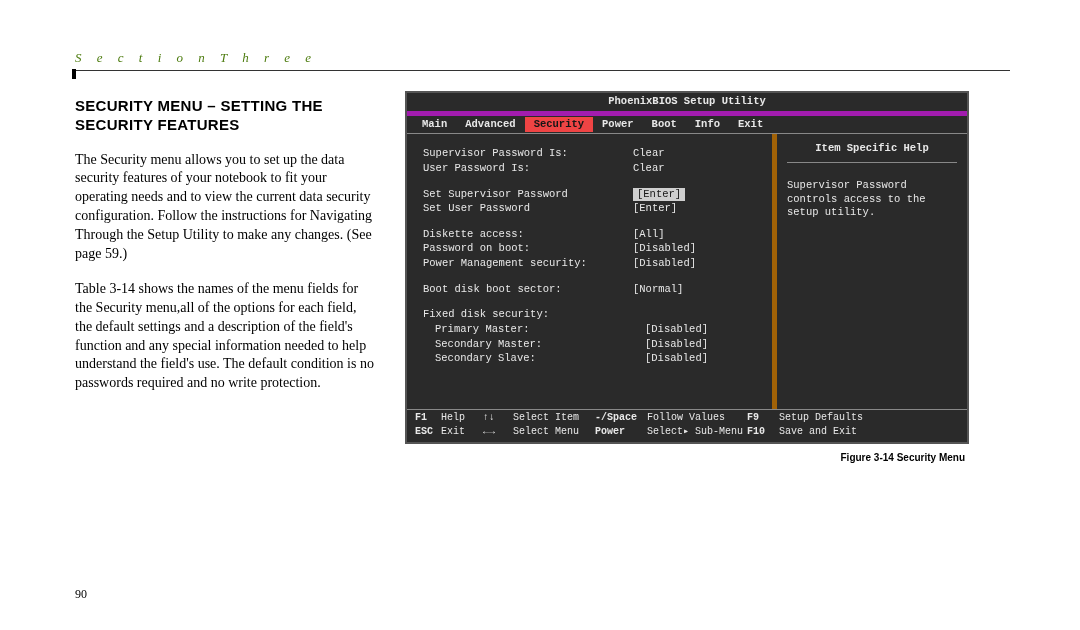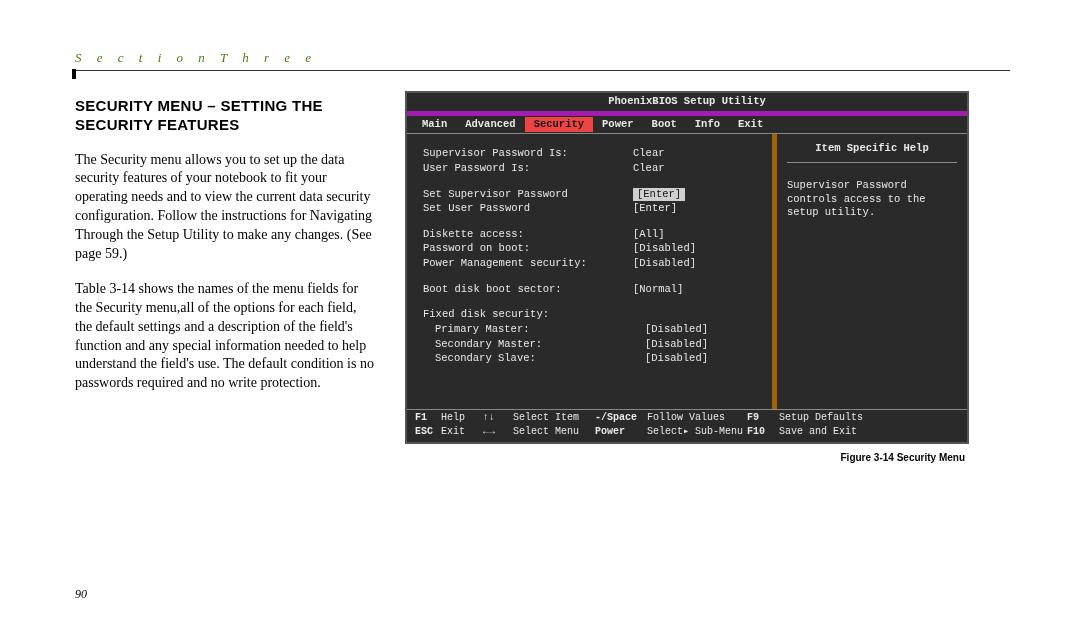--- a/index.html
+++ b/index.html
@@ -142,21 +142,20 @@
     text-align: right;
     font-family: Arial, sans-serif;
     font-weight: bold;
     font-size: 10px;
     margin-top: 8px;
   }
   .page-number {
     position: absolute;
     left: 75px;
     bottom: 28px;
-    font-style: italic;
     font-size: 12px;
   }
 </style>
 </head>
 <body>
 
 <div class="page">
   <div class="section-header">S e c t i o n   T h r e e</div>
   <div class="rule"></div>
 

